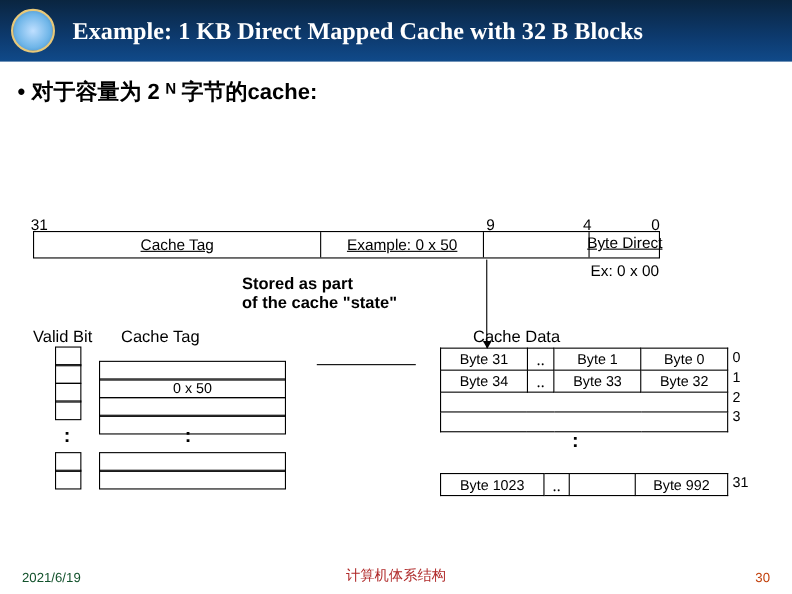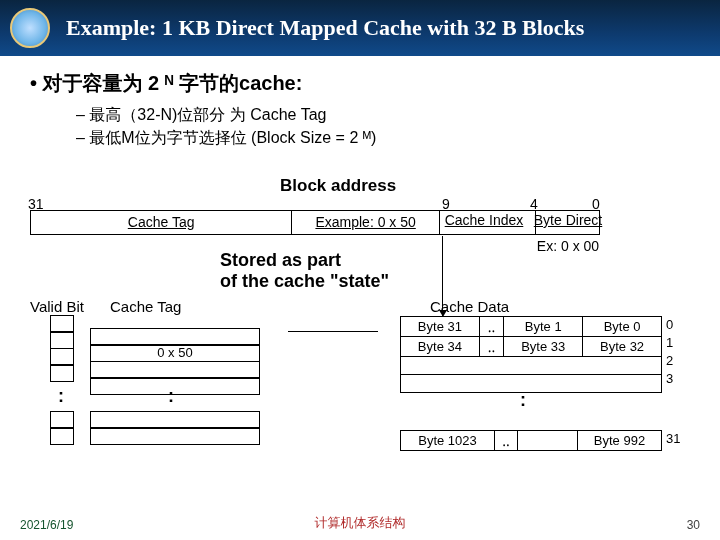--- a/index.html
+++ b/index.html
@@ -1,41 +1,41 @@
 <!DOCTYPE html>
 <html><head>
 <meta charset="utf-8">
 <style>
   * { margin:0; padding:0; box-sizing:border-box; }
   body { width:720px; height:540px; font-family:Arial,sans-serif; background:#fff; position:relative; overflow:hidden; }
   .header { background:linear-gradient(to bottom,#0a2540 0%,#0d3a6e 60%,#104a8a 100%); height:56px; display:flex; align-items:center; padding:12px 10px; }
   .logo { width:40px; height:40px; border-radius:50%; background:radial-gradient(circle,#bfdfff 0%,#6eb5e8 60%,#3a7db5 100%); border:2px solid #e8c878; margin-right:16px; }
   .title { color:#fff; font-size:22px; font-weight:bold; font-family:Georgia,serif; }
-  .content { padding:14px 26px 0 30px; }
+  .content { padding:14px 26px 0 16px; }
   .bullet-main { font-size:20px; font-weight:bold; margin-bottom:6px; }
   .bullet-main::before { content:"• "; }
   .sub-bullets { margin-left:46px; font-size:16px; line-height:1.45; }
   .sub-bullets div::before { content:"– "; }
   .diagram { position:absolute; left:30px; top:176px; width:660px; height:330px; }
   .block-addr-label { position:absolute; left:250px; top:0; font-size:17px; font-weight:bold; }
   .bar { position:absolute; top:34px; width:570px; height:25px; border:1.5px solid #000; display:flex; }
   .bar div { border-right:1.5px solid #000; text-align:center; font-size:14px; line-height:23px; text-decoration:underline; }
   .bar-tag { width:46%; }
   .bar-ex { width:26%; }
   .bar-idx { width:17%; }
   .bar-bs { width:11%; border-right:none!important; }
   .num31 { position:absolute; top:20px; left:-2px; font-size:14px; }
   .num9 { position:absolute; top:20px; left:412px; font-size:14px; }
   .num4 { position:absolute; top:20px; left:500px; font-size:14px; }
   .num0 { position:absolute; top:20px; left:562px; font-size:14px; }
   .idx-lab { position:absolute; top:36px; left:404px; font-size:14px; text-align:center; width:100px; }
   .idx-lab2 { position:absolute; top:62px; left:404px; font-size:14px; text-align:center; width:100px; }
   .bs-lab { position:absolute; top:36px; left:498px; font-size:14px; text-align:center; width:80px; }
   .bs-lab2 { position:absolute; top:62px; left:498px; font-size:14px; text-align:center; width:80px; }
-  .stored { position:absolute; top:74px; left:190px; font-size:18px; font-weight:bold; }
+  .stored { position:absolute; top:74px; left:190px; font-size:15px; font-weight:bold; }
   .arrow-v { position:absolute; left:412px; top:60px; width:0; height:80px; border-left:1.5px solid #000; }
   .arrow-v::after { content:""; position:absolute; bottom:-1px; left:-4px; width:0; height:0; border-left:4px solid transparent; border-right:4px solid transparent; border-top:7px solid #000; }
   .arrow-h { position:absolute; left:258px; top:155px; width:90px; height:0; border-top:1.5px solid #000; }
 
   .valid-label { position:absolute; left:0px; top:122px; font-size:15px; }
   .tag-label { position:absolute; left:80px; top:122px; font-size:15px; }
   .data-label { position:absolute; left:400px; top:122px; font-size:15px; }
 
   .vcol { position:absolute; left:20px; top:140px; width:24px; }
   .vcol div { height:18px; border:1.5px solid #000; margin-top:-1.5px; }
@@ -43,51 +43,45 @@
   .tcol div { height:18px; border:1.5px solid #000; margin-top:-1.5px; text-align:center; font-size:13px; line-height:16px; }
   .dtbl { position:absolute; left:370px; top:140px; width:262px; border-collapse:collapse; font-size:13px; }
   .dtbl td { border:1.5px solid #000; text-align:center; height:18px; padding:0 4px; white-space:nowrap; }
   .rownum { position:absolute; left:636px; top:140px; font-size:13px; line-height:18px; }
   .rownum div { height:18px; }
   .vdots { position:absolute; font-size:18px; font-weight:bold; }
   .hdots { font-size:14px; }
 
   .footer-date { position:absolute; left:20px; bottom:8px; font-size:12px; color:#14532d; }
   .footer-mid { position:absolute; left:0; right:0; bottom:8px; text-align:center; font-size:13px; color:#b02a2a;margin-top:40px; }
-  .footer-num { position:absolute; right:20px; bottom:8px; font-size:12px; color:#404040; }
+  .footer-num { position:absolute; right:20px; bottom:8px; font-size:12px; color:#c2410c; }
 </style>
 </head>
 <body>
 
 <div class="header">
   <div class="logo"></div>
   <div class="title">Example: 1 KB Direct Mapped Cache with 32 B Blocks</div>
 </div>
 
 <div class="content">
   <div class="bullet-main">对于容量为 2 ᴺ 字节的cache:</div>
-  <div class="sub-bullets">
-    <div>最高（32-N)位部分 为 Cache Tag</div>
-    <div>最低M位为字节选择位 (Block Size = 2 ᴹ)</div>
-  </div>
 </div>
 
 <div class="diagram">
-  <div class="block-addr-label">Block address</div>
   <div class="num31">31</div>
   <div class="num9">9</div>
   <div class="num4">4</div>
   <div class="num0">0</div>
   <div class="bar">
     <div class="bar-tag">Cache Tag</div>
     <div class="bar-ex">Example: 0 x 50</div>
     <div class="bar-idx"></div>
     <div class="bar-bs"></div>
   </div>
-  <div class="idx-lab" style="text-decoration:underline;">Cache Index</div>
   <div class="bs-lab" style="text-decoration:underline;">Byte Direct</div>
   <div class="bs-lab2">Ex: 0 x 00</div>
   <div class="stored"><span style="white-space:pre-line;">Stored as part
 of the cache "state"</span></div>
   <div class="arrow-v"></div>
   <div class="arrow-h"></div>
 
   <div class="valid-label">Valid Bit</div>
   <div class="tag-label">Cache Tag</div>
   <div class="data-label">Cache Data</div>

